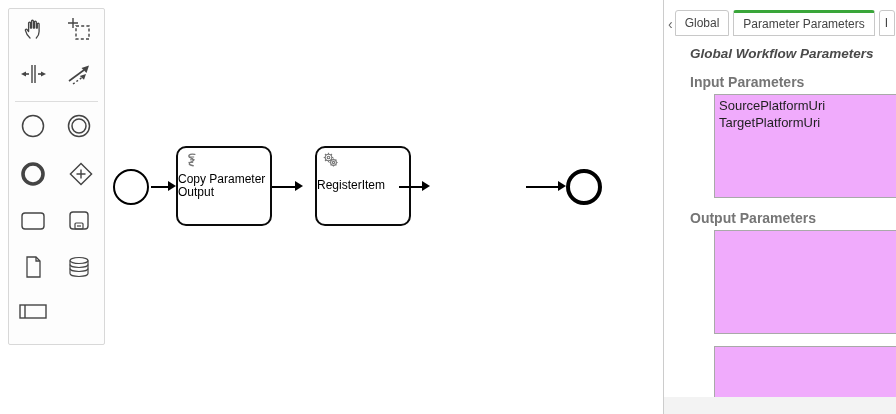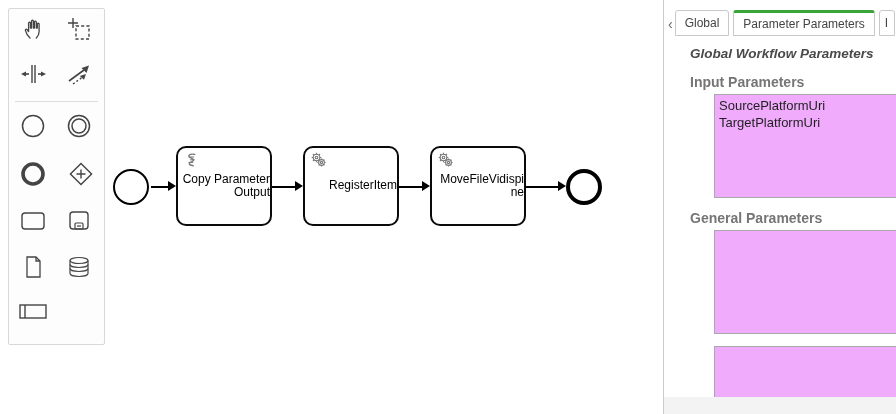--- a/index.html
+++ b/index.html
@@ -17,21 +17,21 @@
   .pal-entry svg { stroke: #444; fill: none; stroke-width: 1.5; }
   .palette-sep { position: absolute; left: 6px; right: 6px; top: 92px; border-top: 1px solid #ddd; }
 
   
   .event { position: absolute; border-radius: 50%; background: #fff; }
   .start-event { left: 113px; top: 169px; width: 36px; height: 36px; border: 2px solid #000; }
   .end-event { left: 566px; top: 169px; width: 36px; height: 36px; border: 4px solid #000; }
   .task { position: absolute; top: 146px; width: 96px; height: 80px; background: #fff;
     border: 2px solid #0a0a0a; border-radius: 10px; display: flex; align-items: center;
     justify-content: center; }
-  .task-label { width: 100%; text-align: right; font-size: 12px; line-height: 13.5px; color: #000; }
+  .task-label { width: 100%; text-align: left; font-size: 12px; line-height: 13.5px; color: #000; }
   .task-label span { display: block; }
   .task-icon { position: absolute; top: 4px; left: 5px; }
   .flow { position: absolute; top: 186px; height: 2px; background: #000; }
   .flow-head { position: absolute; top: 181px; width: 0; height: 0;
     border-left: 8px solid #000; border-top: 5.5px solid transparent; border-bottom: 5.5px solid transparent; }
 
   
   .panel { position: absolute; left: 663px; top: 0; width: 233px; height: 414px;
     background: #fff; border-left: 1px solid #ccc; }
   .tabs { position: absolute; top: 10px; left: 3px; right: 2px; height: 26px;
@@ -167,55 +167,39 @@
     </span>
     <div class="task-label">
       <span>Copy Parameter</span>
         <span>Output</span>
     </div>
   </div>
 
   <div class="flow" style="left:272px;width:23px"></div>
   <div class="flow-head" style="left:295px"></div>
 
-  <div class="task" style="left:303px">
+  <div class="task" style="left:315px">
     <span class="task-icon">
       <svg width="17" height="16" viewBox="0 0 17 16" stroke="#777" stroke-width="1.1" fill="#fff">
         <path d="M6.5 2.2v-1.5M8.9 3.1l1.1-1.1M9.8 5.5h1.5M8.9 7.9l1.1 1.1M6.5 8.8v1.5M4.1 7.9l-1.1 1.1M3.2 5.5H1.7M4.1 3.1L3 2" fill="none"></path>
         <circle cx="6.5" cy="5.5" r="3.3"></circle>
           <circle cx="6.5" cy="5.5" r="1.3" fill="none"></circle>
         <path d="M11.5 7.8v-1.4M13.4 8.6l1-1M14.2 10.5h1.4M13.4 12.4l1 1M11.5 13.2v1.4M9.6 12.4l-1 1M8.8 10.5H7.4M9.6 8.6l-1-1" fill="none"></path>
         <circle cx="11.5" cy="10.5" r="2.9"></circle>
           <circle cx="11.5" cy="10.5" r="1.1" fill="none"></circle>
       </svg>
     </span>
     <div class="task-label">
       <span>RegisterItem</span>
     </div>
   </div>
 
   <div class="flow" style="left:399px;width:23px"></div>
   <div class="flow-head" style="left:422px"></div>
 
-  <div class="task" style="left:430px">
-    <span class="task-icon">
-      <svg width="17" height="16" viewBox="0 0 17 16" stroke="#777" stroke-width="1.1" fill="#fff">
-        <path d="M6.5 2.2v-1.5M8.9 3.1l1.1-1.1M9.8 5.5h1.5M8.9 7.9l1.1 1.1M6.5 8.8v1.5M4.1 7.9l-1.1 1.1M3.2 5.5H1.7M4.1 3.1L3 2" fill="none"></path>
-        <circle cx="6.5" cy="5.5" r="3.3"></circle>
-          <circle cx="6.5" cy="5.5" r="1.3" fill="none"></circle>
-        <path d="M11.5 7.8v-1.4M13.4 8.6l1-1M14.2 10.5h1.4M13.4 12.4l1 1M11.5 13.2v1.4M9.6 12.4l-1 1M8.8 10.5H7.4M9.6 8.6l-1-1" fill="none"></path>
-        <circle cx="11.5" cy="10.5" r="2.9"></circle>
-          <circle cx="11.5" cy="10.5" r="1.1" fill="none"></circle>
-      </svg>
-    </span>
-    <div class="task-label">
-      <span>MoveFileVidispi</span>
-        <span>ne</span>
-    </div>
-  </div>
 
   <div class="flow" style="left:526px;width:32px"></div>
   <div class="flow-head" style="left:558px"></div>
 
   <div class="event end-event"></div>
 </div>
 
 <div class="panel">
   <div class="tabs">
     <span class="tab-scroll left">‹</span>
@@ -241,21 +225,21 @@
 TargetPlatformUri</div>
         <div class="ta-sb">
           <div class="sb-up">▲</div>
           <div class="sb-down">▼</div>
         </div>
         <div class="ta-grip"></div>
       </div>
     </div>
 
     <div>
-      <div class="sec-label">General Parameters</div>
+      <div class="sec-label">Output Parameters</div>
       <div class="fake-ta">
         <div class="ta-sb">
           <div class="sb-up">▲</div>
           <div class="sb-down">▼</div>
         </div>
         <div class="ta-grip"></div>
       </div>
     </div>
 
     <div>

